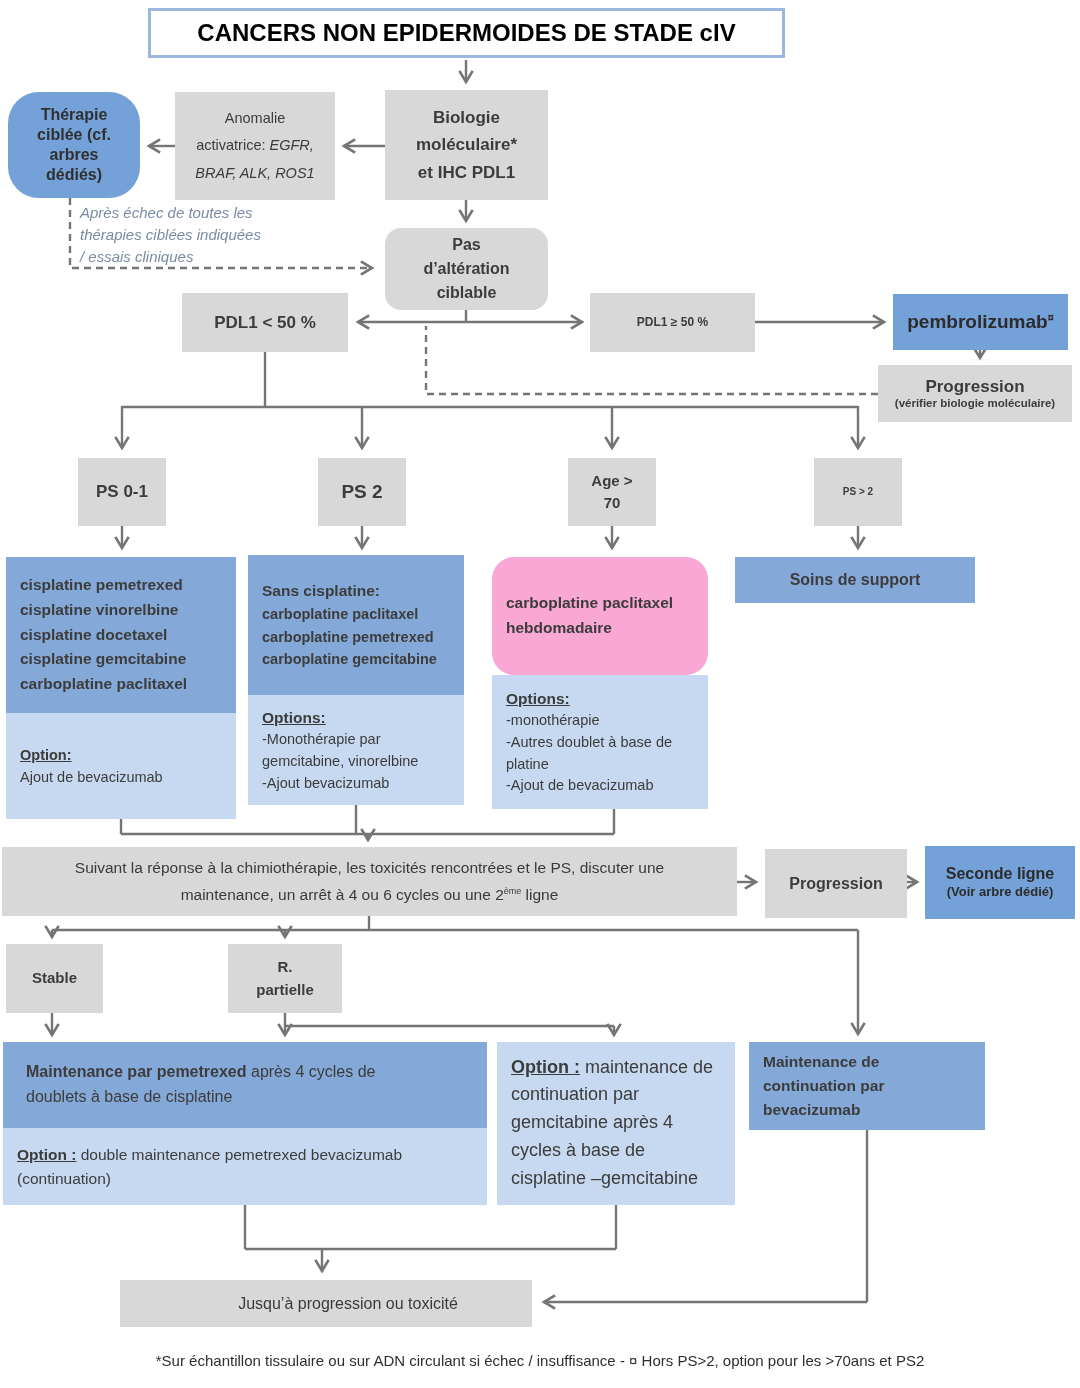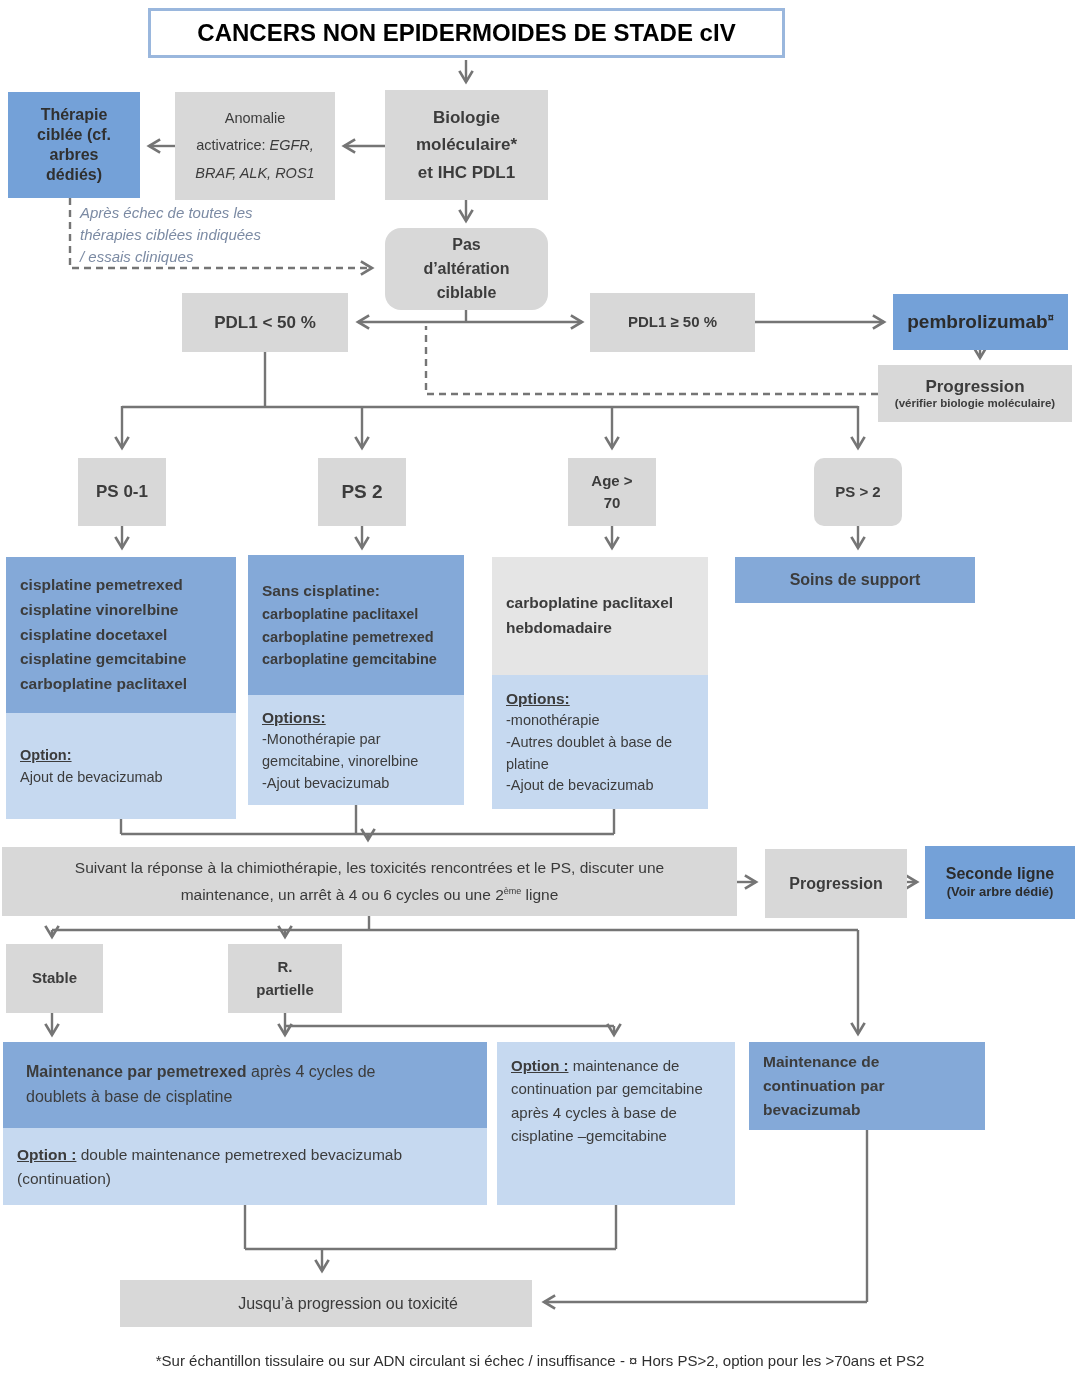--- a/index.html
+++ b/index.html
@@ -16,57 +16,57 @@
   .lblue{background:#c6d9f0;}
   .stack{position:absolute;z-index:2;box-sizing:border-box;}
   .sect{box-sizing:border-box;display:flex;flex-direction:column;justify-content:center;
         padding:8px 14px;text-align:left;line-height:1.55;}
   .b{font-weight:bold;}
   .u{text-decoration:underline;}
   .it{font-style:italic;}
   .small-sub{font-size:11.5px;font-weight:bold;line-height:1.2;}
   #title-box{left:148px;top:8px;width:637px;height:50px;background:#ffffff;
              border:3px solid #9ab7dd;font-size:24px;font-weight:bold;color:#000;}
-  #therapie{left:8px;top:92px;width:132px;height:106px;font-size:16px;font-weight:bold;color:#303030;}
+  #therapie{left:8px;top:92px;width:132px;height:106px;font-size:16px;font-weight:bold;color:#303030;border-radius:31px;}
   #anomalie{left:175px;top:92px;width:160px;height:108px;font-size:14.5px;line-height:1.9;}
   #biologie{left:385px;top:90px;width:163px;height:110px;font-size:17px;font-weight:bold;line-height:1.6;}
   #pas-alteration{left:385px;top:228px;width:163px;height:82px;font-size:16px;font-weight:bold;line-height:1.5;border-radius:16px;}
   #pdl1-lt{left:182px;top:293px;width:166px;height:59px;font-size:17px;font-weight:bold;}
-  #pdl1-ge{left:590px;top:293px;width:165px;height:59px;font-size:15px;font-weight:bold;}
+  #pdl1-ge{left:590px;top:293px;width:165px;height:59px;font-size:12px;font-weight:bold;}
   #pembro{left:893px;top:294px;width:175px;height:56px;font-size:19px;font-weight:bold;color:#2c2c2c;}
   #pembro sup{font-size:11px;}
   #prog1{left:878px;top:365px;width:194px;height:57px;}
   #prog1 .t{font-size:17px;font-weight:bold;}
   #ps01{left:78px;top:458px;width:88px;height:68px;font-size:17px;font-weight:bold;}
   #ps2{left:318px;top:458px;width:88px;height:68px;font-size:19px;font-weight:bold;}
   #age70{left:568px;top:458px;width:88px;height:68px;font-size:15px;font-weight:bold;line-height:1.45;}
-  #psgt2{left:814px;top:458px;width:88px;height:68px;font-size:15px;font-weight:bold;border-radius:10px;}
+  #psgt2{left:814px;top:458px;width:88px;height:68px;font-size:10px;font-weight:bold;}
   #tx1{left:6px;top:557px;width:230px;}
   #tx1 .dark{background:#84a9d8;height:156px;font-size:15.5px;font-weight:bold;line-height:1.6;}
   #tx1 .light{background:#c6d9f0;height:106px;font-size:14.5px;}
   #tx2{left:248px;top:555px;width:216px;}
   #tx2 .dark{background:#84a9d8;height:140px;font-size:14.5px;font-weight:bold;line-height:1.55;}
   #tx2 .light{background:#c6d9f0;height:110px;font-size:14.5px;line-height:1.5;}
   #tx3{left:492px;top:557px;width:216px;}
-  #tx3 .dark{background:#e5e5e5;height:118px;font-size:15.5px;font-weight:bold;line-height:1.6;}
+  #tx3 .dark{background:#f9a8d4;height:118px;font-size:15.5px;font-weight:bold;line-height:1.6;border-radius:22px;}
   #tx3 .light{background:#c6d9f0;height:134px;font-size:14.5px;line-height:1.5;}
   #soins{left:735px;top:557px;width:240px;height:46px;font-size:16px;font-weight:bold;}
   #wide-box{left:2px;top:847px;width:735px;height:69px;font-size:15.5px;color:#3a3a3a;line-height:1.7;}
   #wide-box sup{font-size:9px;}
   #prog2{left:765px;top:849px;width:142px;height:69px;font-size:16px;font-weight:bold;}
   #seconde{left:925px;top:846px;width:150px;height:73px;color:#2c2c2c;}
   #seconde .t{font-size:16px;font-weight:bold;}
   #seconde .s{font-size:13px;font-weight:bold;}
   #stable{left:6px;top:944px;width:97px;height:69px;font-size:15px;font-weight:bold;}
   #rpart{left:228px;top:944px;width:114px;height:69px;font-size:15px;font-weight:bold;line-height:1.5;}
   #maint1{left:3px;top:1042px;width:484px;}
   #maint1 .dark{background:#84a9d8;height:86px;font-size:16px;padding-right:70px;line-height:1.55;padding-left:23px;}
   #maint1 .light{background:#c6d9f0;height:77px;font-size:15.5px;line-height:1.5;}
-  #maintgem{left:497px;top:1042px;width:238px;height:163px;justify-content:flex-start;
-            align-items:flex-start;text-align:left;padding:12px 14px;font-size:15px;line-height:1.55;}
+  #maintgem{left:497px;top:1042px;width:238px;height:163px;justify-content:flex-end;
+            align-items:flex-start;text-align:left;padding:12px 14px;font-size:18px;line-height:1.55;}
   #maintbev{left:749px;top:1042px;width:236px;height:88px;align-items:flex-start;text-align:left;
             padding:10px 14px;font-size:15.5px;font-weight:bold;line-height:1.55;}
   #until{left:120px;top:1280px;width:412px;height:47px;font-size:16px;color:#3a3a3a;padding-left:44px;}
   #footnote{position:absolute;left:0;top:1352px;width:1080px;text-align:center;font-size:15px;
             color:#2e2e2e;z-index:2;}
   #dashed-note{position:absolute;left:80px;top:202px;width:230px;z-index:2;font-size:15px;
                font-style:italic;color:#7b8aa3;line-height:1.45;}
 </style>
 </head>
 <body>

